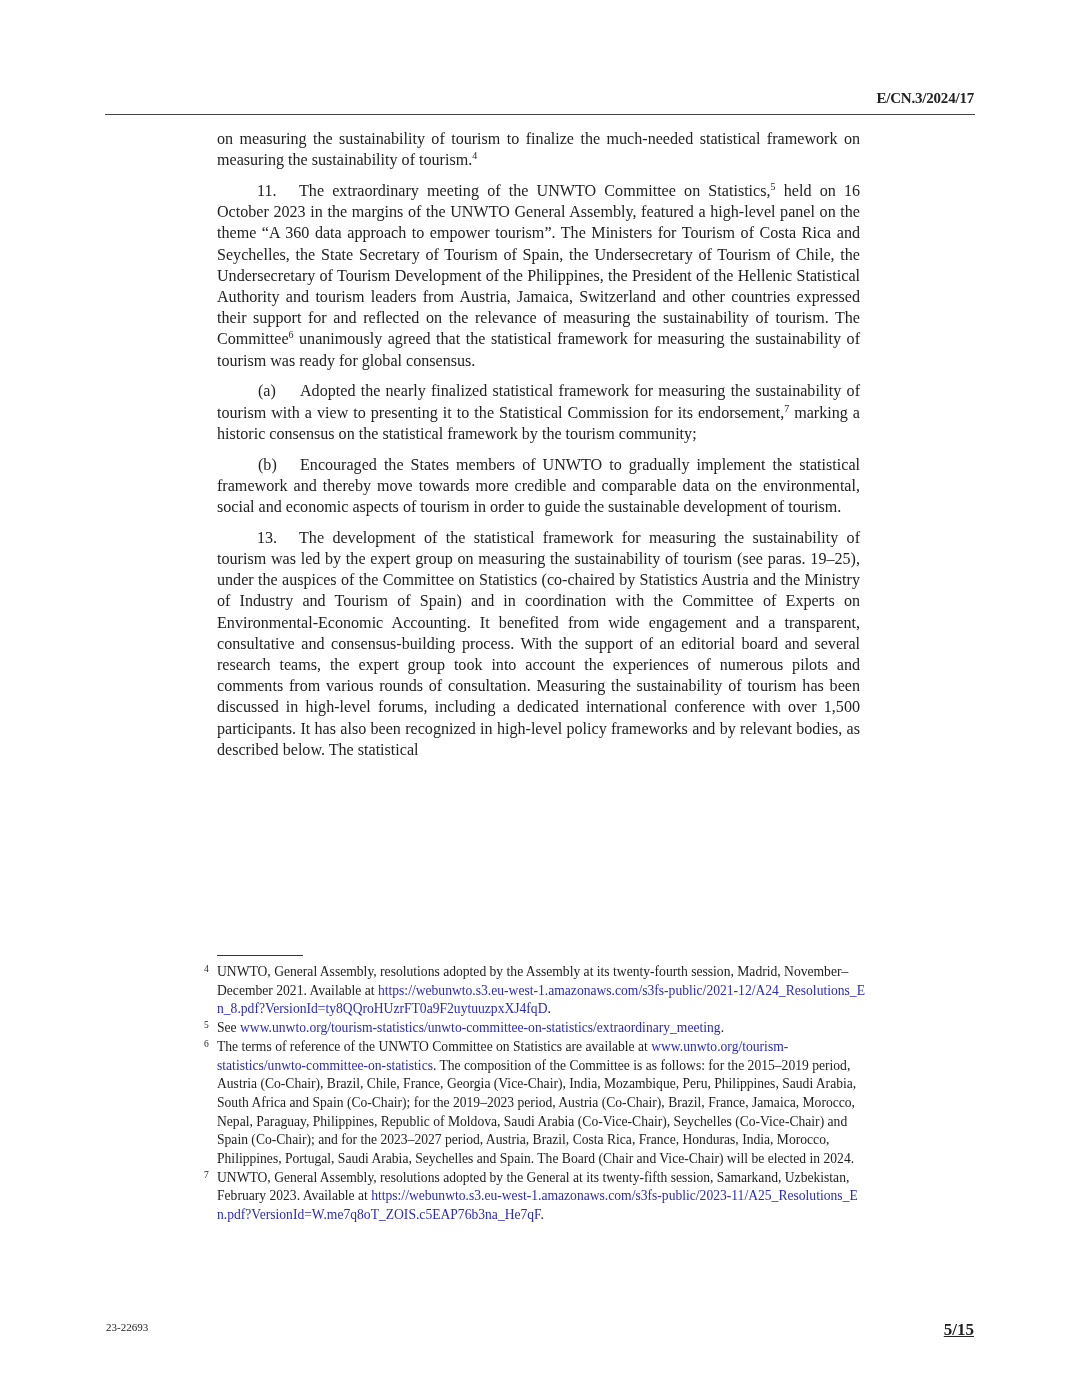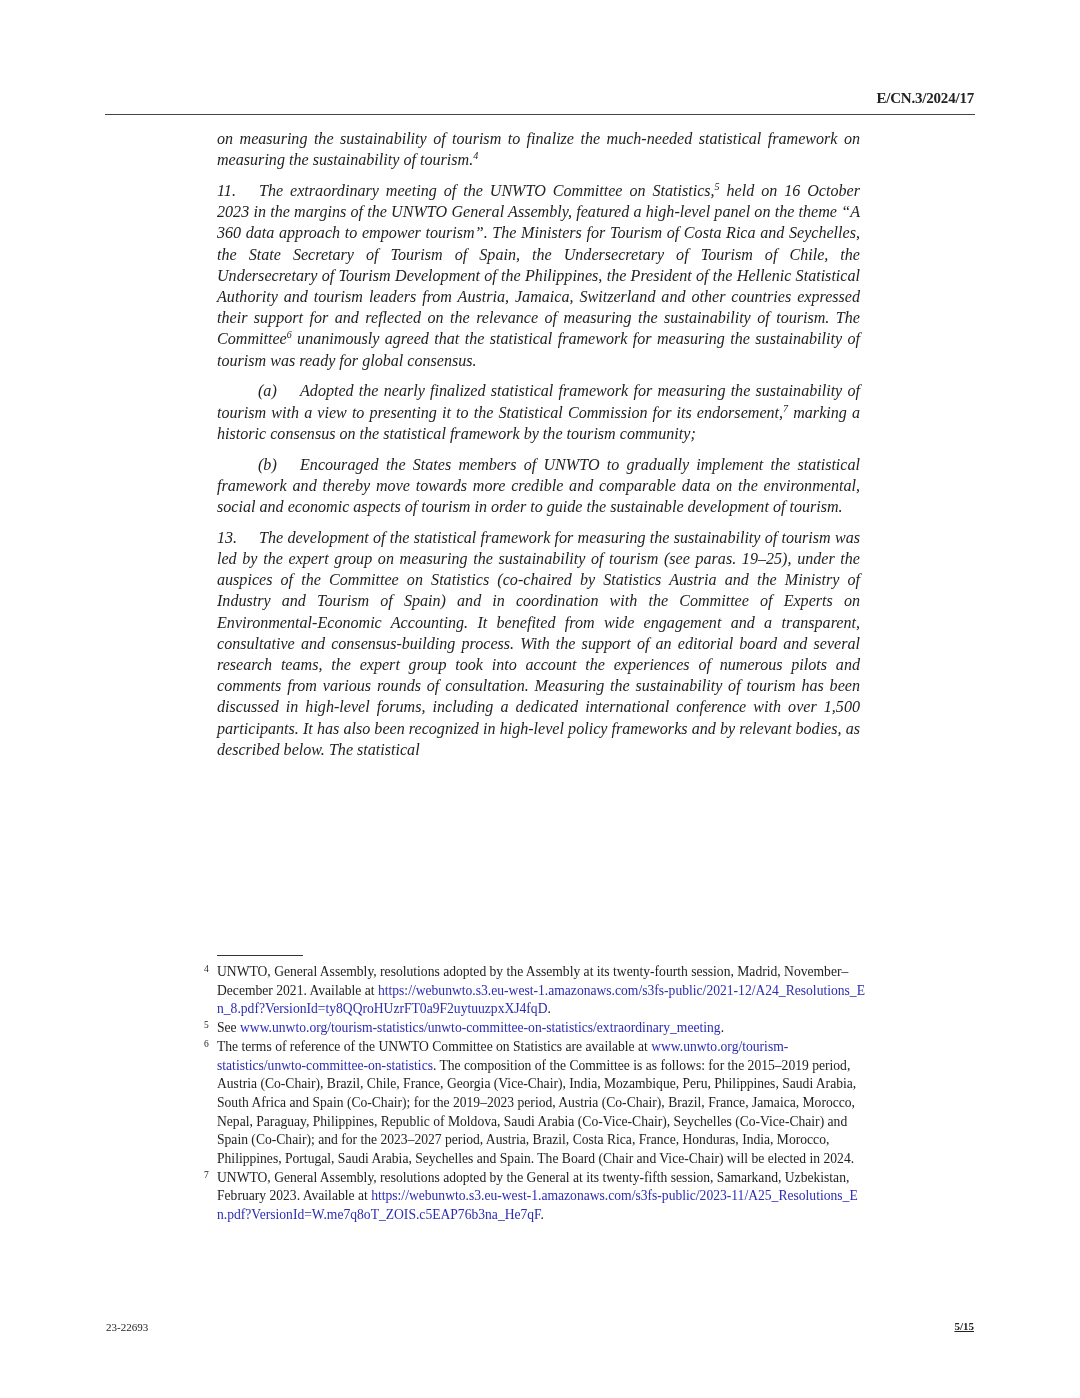--- a/index.html
+++ b/index.html
@@ -1,32 +1,32 @@
 <!DOCTYPE html>
 <html><head>
 <meta charset="utf-8">
 <style>
   html, body { margin: 0; padding: 0; background: #ffffff; }
   body { width: 1080px; height: 1398px; position: relative; overflow: hidden;
          font-family: "Liberation Serif", "DejaVu Serif", serif; color: #222; }
   .doc-symbol { position: absolute; top: 90px; right: 106px; font-weight: bold; font-size: 15px; letter-spacing: -0.2px; }
   .header-rule { position: absolute; top: 114px; left: 105px; width: 870px; height: 0; border-top: 1.3px solid #444; }
   .body-text { position: absolute; top: 128px; left: 217px; width: 643px; font-size: 16.1px; line-height: 21.2px; text-align: justify; }
-  .body-text p { margin: 0 0 9.6px 0; font-style: italic; }
-  .para-num { display: inline-block; width: 42px; }
+  .body-text p { margin: 0 0 9.6px 0; }
+  .para-num { display: inline-block; width: 42px; margin-left: 40px; }
   .sub { text-indent: 41px; }
   .sub .lbl { display: inline-block; text-indent: 0; width: 42px; }
   sup { font-size: 10px; line-height: 0; vertical-align: super; }
   .fn-rule { position: absolute; top: 955px; left: 217px; width: 86px; border-top: 1px solid #333; }
   .footnotes { position: absolute; top: 963px; left: 217px; width: 650px; font-size: 13.6px; line-height: 18.7px; }
   .fn { position: relative; margin: 0; }
   .fn .mark { position: absolute; left: -13px; top: -3px; font-size: 9.5px; }
   .link { color: #2b2bb3; }
   .job-no { position: absolute; top: 1321px; left: 106px; font-size: 11px; }
-  .page-no { position: absolute; top: 1320px; right: 106px; font-size: 11px; font-weight: bold; text-decoration: underline; }
+  .page-no { position: absolute; top: 1320px; right: 106px; font-size: 17px; font-weight: bold; text-decoration: underline; }
 </style>
 </head>
 <body>
 
 <div class="doc-symbol">E/CN.3/2024/17</div>
 <div class="header-rule"></div>
 
 <div class="body-text">
   <p><span>on measuring the sustainability of tourism to finalize the much-needed statistical framework on measuring the sustainability of tourism.</span><sup>4</sup></p>
 

